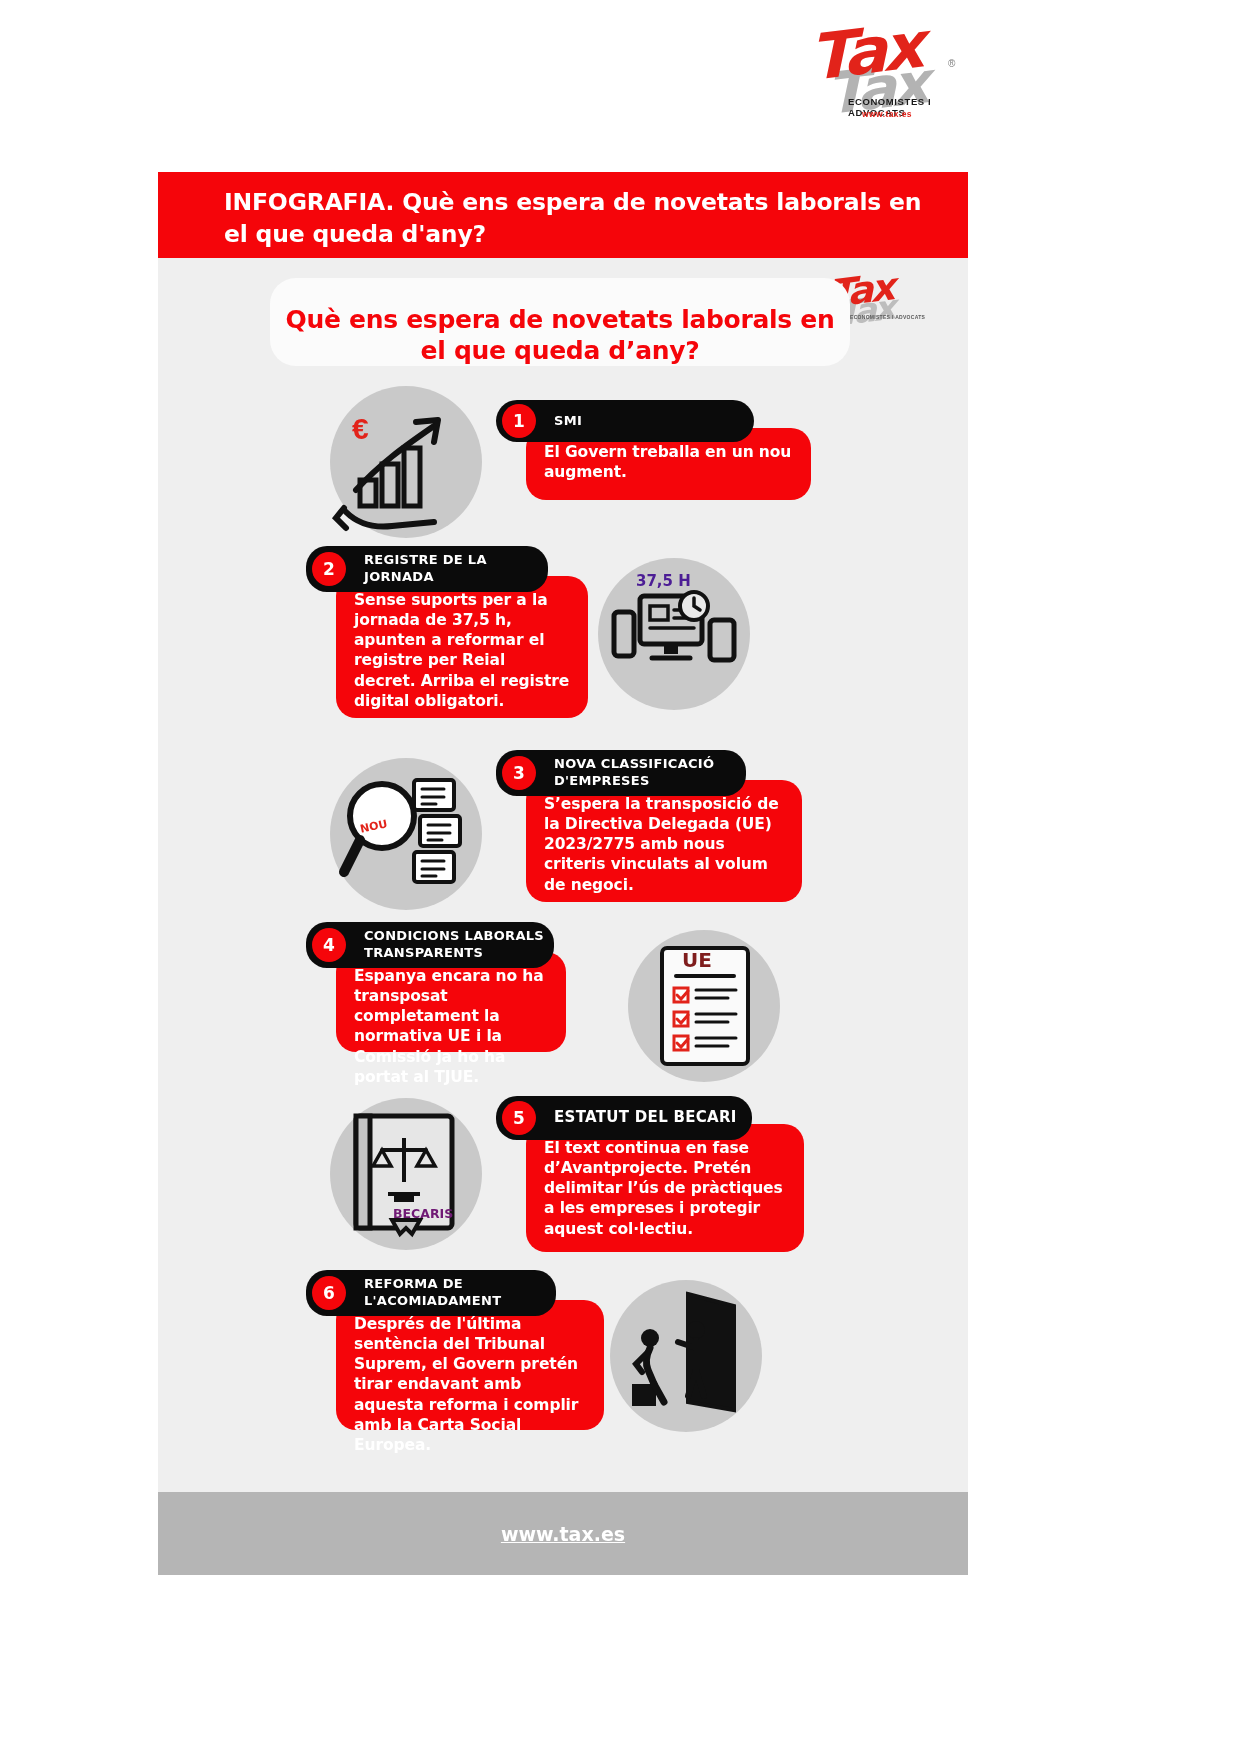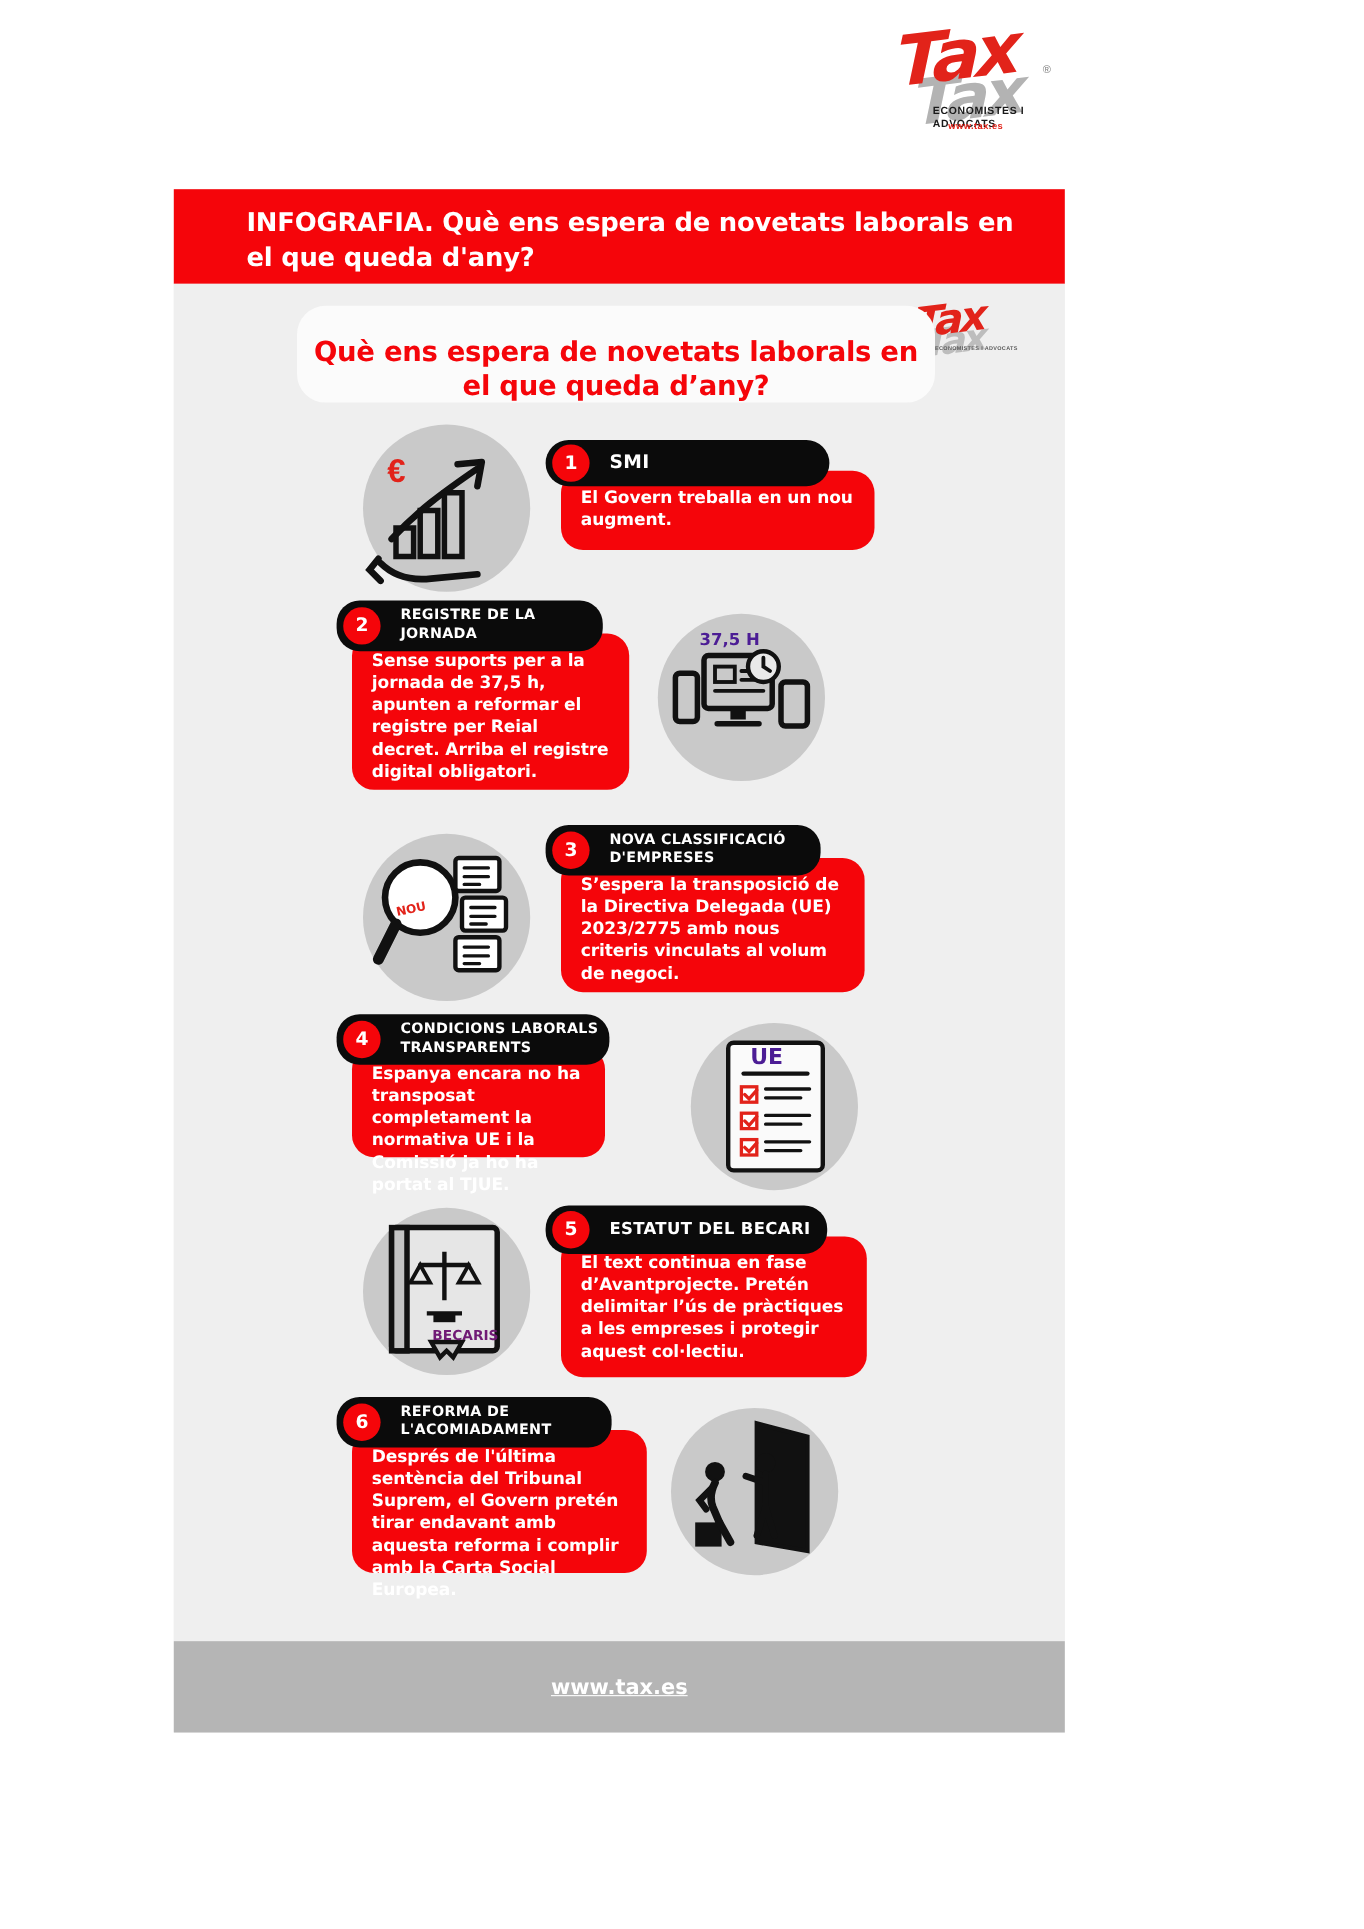--- a/index.html
+++ b/index.html
@@ -94,24 +94,24 @@
     width: 34px; height: 34px; border-radius: 50%; background: #f5050a;
     color:#fff; font-size: 17px; font-weight: 700; flex: 0 0 34px;
     display:flex; align-items:center; justify-content:center;
     font-family: "DejaVu Sans", sans-serif;
   }
   .hdr-label {
     color:#fff; font-size: 13px; font-weight: 700; line-height: 1.28;
     margin-left: 18px; letter-spacing: .3px;
     font-family: "DejaVu Sans", sans-serif;
   }
-  .hdr-label.big { font-size: 17px; }
+  .hdr-label.big { font-size: 13px; }
 
   .body-card {
-    position: absolute; background: #f5050a; border-radius: 20px; z-index: 2;
+    position: absolute; background: #f5050a; border-radius: 20px; z-index: 2; margin-left: 16px;
   }
   .body-text {
     color: #fff; font-size: 15.5px; font-weight: 700; line-height: 1.30;
     padding: 14px 18px 14px 18px; letter-spacing: -0.1px;
     font-family: "DejaVu Sans", sans-serif;
   }
 
   
   .footer {
     position: absolute; left: 0; top: 1320px; width: 810px; height: 83px; background:#b5b5b5;
@@ -127,21 +127,21 @@
   .euro-sym { position:absolute; left:22px; top:26px; font-size:30px; color:#e2231a; font-weight:700; }
   .badge-375 {
     position:absolute; left:38px; top:14px; font-size:15px; font-weight:700; color:#4c1d95;
     font-family:"DejaVu Sans", sans-serif;
   }
   .badge-nou {
     position:absolute; left:30px; top:62px; font-size:11px; font-weight:700; color:#e2231a;
     transform: rotate(-12deg); font-family:"DejaVu Sans", sans-serif;
   }
   .badge-ue {
-    position:absolute; left:54px; top:18px; font-size:20px; font-weight:700; color:#4c1d95;
+    position:absolute; left:54px; top:18px; font-size:20px; font-weight:700; color:#7f1d1d;
     font-family:"DejaVu Sans", sans-serif;
   }
   .badge-becaris {
     position:absolute; left:26px; top:108px; font-size:12.5px; font-weight:700; color:#701a75;
     font-family:"DejaVu Sans", sans-serif;
     margin-left:37px;
   }
 </style>
 </head>
 <body>

